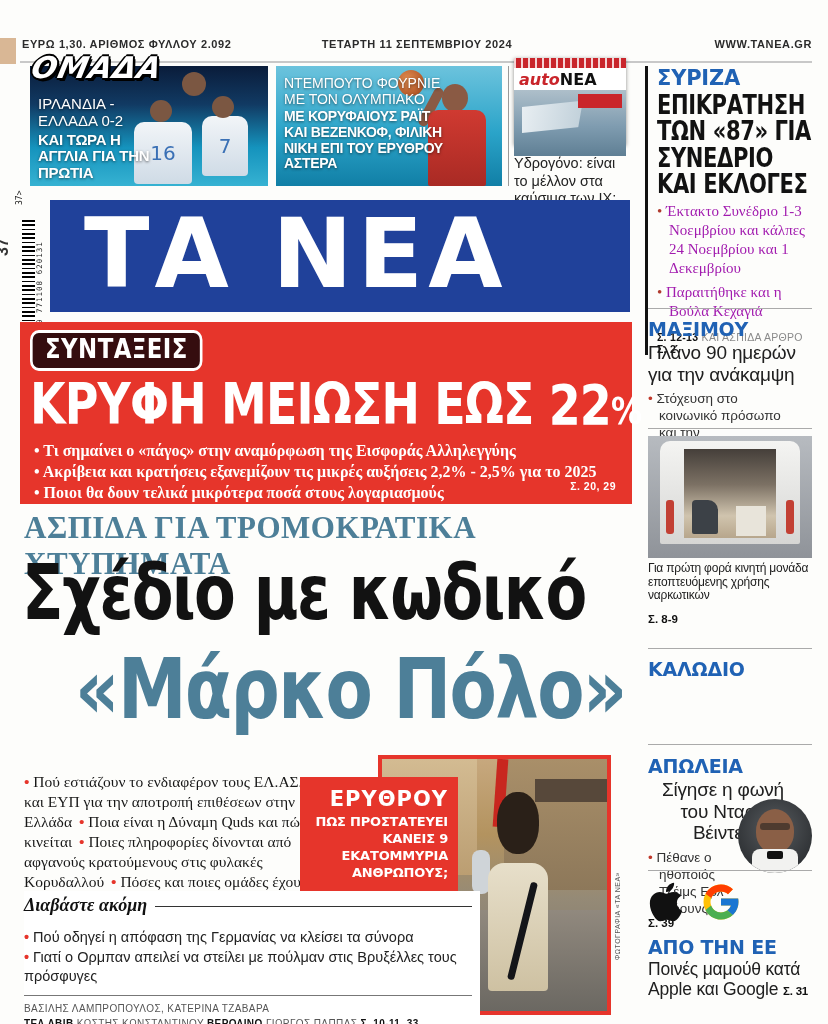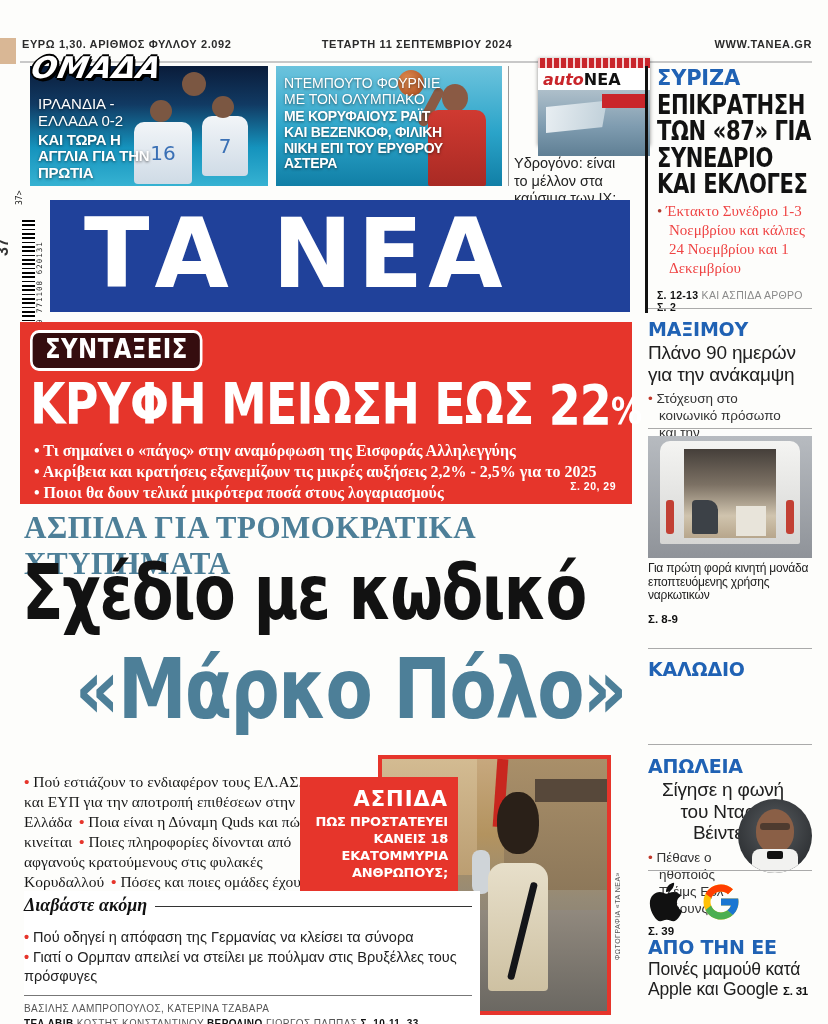--- a/index.html
+++ b/index.html
@@ -24,21 +24,21 @@
   .jersey .num{position:absolute;left:50%;top:50%;transform:translate(-50%,-50%);color:#3a70b5;font-weight:400;font-size:20px;font-family:"DejaVu Sans",sans-serif;}
   .head{position:absolute;background:#7b5742;border-radius:50%;}
   .bb-jersey{position:absolute;right:16px;top:44px;width:58px;height:76px;background:linear-gradient(180deg,#d03a31,#a92a24);border-radius:10px 10px 2px 2px;}
   .bb-head{position:absolute;right:34px;top:18px;width:26px;height:28px;background:#8a5a44;border-radius:50%;}
   .bb-ball{position:absolute;right:78px;top:4px;width:26px;height:26px;border-radius:50%;background:radial-gradient(circle at 35% 35%,#e08a4e,#b45a2a 70%,#7e3c1d);}
   .bb-arm{position:absolute;right:66px;top:20px;width:10px;height:42px;background:#8a5a44;border-radius:5px;transform:rotate(28deg);}
   .v-divider{position:absolute;left:508px;top:66px;width:1px;height:120px;background:#9a9a9a;}
 
   
   .autonea{position:absolute;left:514px;top:58px;width:118px;}
-  .cover{position:relative;width:112px;height:87px;background:#6d28d9;box-shadow:0 1px 4px rgba(0,0,0,.45);margin-left:24px;}
+  .cover{position:relative;width:112px;height:87px;background:#6d28d9;box-shadow:0 1px 4px rgba(0,0,0,.45);}
   .cover-topstrip{height:10px;background:#c9252b;background-image:repeating-linear-gradient(90deg,rgba(255,255,255,.8) 0 2px,transparent 2px 7px);}
   .cover-masthead{height:22px;display:flex;align-items:center;padding-left:5px;background:#fff;}
   .c-auto{color:#c9252b;font-style:italic;font-weight:800;font-size:16px;font-family:"DejaVu Sans",sans-serif;}
   .c-nea{color:#111;font-weight:800;font-size:16px;font-family:"DejaVu Sans",sans-serif;}
   .cover-photo{position:relative;height:66px;background:linear-gradient(180deg,#aebfca 0%,#7f9cb0 55%,#5f7f94 100%);}
   .cover-photo::before{content:"";position:absolute;left:8px;top:12px;width:96px;height:26px;background:linear-gradient(100deg,#e8eef2 0%,#c3d2db 60%,transparent 61%);transform:skewY(-6deg);}
   .cover-redbox{position:absolute;right:4px;top:4px;width:44px;height:14px;background:#c9252b;}
   .autonea-teaser{margin-top:10px;font-size:14.5px;line-height:1.22;color:#222;}
   .autonea-page{margin-top:6px;font-size:11px;font-weight:800;color:#111;}
 
@@ -100,21 +100,21 @@
   .credits{margin-top:5px;font-size:10px;color:#555;letter-spacing:.4px;line-height:1.5;}
   .credits b{color:#111;}
 
   
   .sb{position:absolute;left:648px;width:164px;}
   .sb-label{color:#2062b4;font-weight:800;font-size:19px;font-family:"DejaVu Sans",sans-serif;letter-spacing:-.2px;}
   .sb-rule{position:absolute;left:648px;width:164px;height:1px;background:#aaa;}
   .syriza{top:66px;left:645px;border-left:3px solid #111;padding-left:9px;width:158px;}
   .syriza .sb-label{font-size:21px;}
   .syr-headline{margin-top:2px;color:#121212;font-family:"DejaVu Sans",sans-serif;font-weight:800;font-size:27px;line-height:.98;letter-spacing:-.5px;width:200px;transform:scaleX(.78);transform-origin:left top;}
-  .sb-serif{font-family:"Liberation Serif",serif;font-size:15px;color:#ef4444;line-height:1.28;}
+  .sb-serif{font-family:"Liberation Serif",serif;font-size:15px;color:#a21caf;line-height:1.28;}
   .sb-bullet{padding-left:12px;text-indent:-12px;margin-top:4px;}
   .sb-bullet::before{content:"• ";color:#b03a2e;}
   .syr-page{margin-top:10px;font-size:10.5px;color:#8a8a8a;letter-spacing:.3px;}
   .syr-page b{color:#111;}
   .sb-headline{margin-top:2px;font-size:19px;color:#202020;line-height:1.14;letter-spacing:-.2px;}
   .sb-smallbullet{margin-top:6px;font-size:13.5px;color:#333;line-height:1.25;padding-left:11px;text-indent:-11px;}
   .sb-smallbullet::before{content:"• ";color:#c0392b;}
   .sb-page{font-weight:800;font-size:11.5px;color:#111;}
   .maximou{top:318px;}
   .maximou .pageref{position:absolute;right:0;bottom:0;}
@@ -133,21 +133,21 @@
   .kalodio .sb-headline{font-size:17.5px;}
   .apoleia{top:755px;}
   .apoleia .sb-headline{width:150px;text-align:center;}
   .apoleia .sb-smallbullet{width:88px;}
   .jones{position:absolute;right:0;top:44px;width:74px;height:74px;border-radius:50%;overflow:hidden;background:radial-gradient(circle at 50% 40%,#585c60,#2e3134 75%);}
   .jones div{position:absolute;}
   .jones-face{left:18px;top:10px;width:38px;height:44px;background:#8a5f46;border-radius:50% 50% 46% 46%;}
   .jones-glasses{left:22px;top:24px;width:30px;height:7px;background:rgba(30,30,30,.55);border-radius:3px;}
   .jones-shirt{left:14px;top:50px;width:46px;height:26px;background:#f2f2f0;border-radius:8px 8px 0 0;}
   .jones-bow{left:29px;top:52px;width:16px;height:8px;background:#111;border-radius:2px;}
-  .apoleia .sb-page{display:block;margin-top:8px;}
+  .apoleia .sb-page{display:block;margin-top:0;}
   .logos{position:absolute;left:648px;top:880px;display:flex;align-items:center;gap:16px;}
   .ee{top:936px;}
   .ee .sb-headline{font-size:17.5px;}
 </style>
 </head>
 <body>
 
 <div>
 
   <div class="tan-strip"></div>
@@ -229,22 +229,22 @@
 
   <p class="lead">
     <span class="lead-item">Πού εστιάζουν το ενδιαφέρον τους ΕΛ.ΑΣ. και ΕΥΠ για την αποτροπή επιθέσεων στην Ελλάδα</span>
     <span class="lead-item">Ποια είναι η Δύναμη Quds και πώς κινείται</span>
     <span class="lead-item">Ποιες πληροφορίες δίνονται από αφγανούς κρατούμενους στις φυλακές Κορυδαλλού</span>
     <span class="lead-item">Πόσες και ποιες ομάδες έχουν εξαρθρώσει οι Αρχές</span>
     <span class="lead-item">Τι είχε συμβεί με την επιχείρηση «Υάκινθος»</span>
   </p>
 
   <div class="israel-box">
-    <div class="israel-label">ΑΣΠΙΔΑ</div>
-    <div class="israel-text">ΠΩΣ ΠΡΟΣΤΑΤΕΥΕΙ ΚΑΝΕΙΣ 18 ΕΚΑΤΟΜΜΥΡΙΑ ΑΝΘΡΩΠΟΥΣ;</div>
+    <div class="israel-label">ΕΡΥΘΡΟΥ</div>
+    <div class="israel-text">ΠΩΣ ΠΡΟΣΤΑΤΕΥΕΙ ΚΑΝΕΙΣ 9 ΕΚΑΤΟΜΜΥΡΙΑ ΑΝΘΡΩΠΟΥΣ;</div>
   </div>
   <div class="photo">
     <div class="ph-bldg1"></div>
     <div class="ph-bldg2"></div>
     <div class="ph-awning"></div>
     <div class="ph-banner"></div>
     <div class="ph-road"></div>
     <div class="ph-ped1"></div>
     <div class="ph-ped2"></div>
     <div class="ph-stroller"></div>
@@ -269,20 +269,21 @@
     <div class="credits">
       <div>ΒΑΣΙΛΗΣ ΛΑΜΠΡΟΠΟΥΛΟΣ, ΚΑΤΕΡΙΝΑ ΤΖΑΒΑΡΑ</div>
       <div><b>ΤΕΛ ΑΒΙΒ</b> <span>ΚΩΣΤΗΣ ΚΩΝΣΤΑΝΤΙΝΟΥ</span> <b>ΒΕΡΟΛΙΝΟ</b> <span>ΓΙΩΡΓΟΣ ΠΑΠΠΑΣ</span> <b>Σ. 10-11, 33</b></div>
     </div>
   </div>
 
   <div class="sb syriza">
     <div class="sb-label">ΣΥΡΙΖΑ</div>
     <div class="syr-headline">ΕΠΙΚΡΑΤΗΣΗ ΤΩΝ «87» ΓΙΑ ΣΥΝΕΔΡΙΟ ΚΑΙ ΕΚΛΟΓΕΣ</div>
     <div class="sb-serif sb-bullet">Έκτακτο Συνέδριο 1-3 Νοεμβρίου και κάλπες 24 Νοεμβρίου και 1 Δεκεμβρίου</div>
+    <div class="sb-serif sb-bullet">Παραιτήθηκε και η Βούλα Κεχαγιά</div>
     <div class="syr-page"><b>Σ. 12-13</b> <span>ΚΑΙ ΑΣΠΙΔΑ ΑΡΘΡΟ</span> <b>Σ. 2</b></div>
   </div>
   <div class="sb-rule" style="top:308px;"></div>
 
   <div class="sb maximou" style="position:absolute;">
     <div class="sb-label">ΜΑΞΙΜΟΥ</div>
     <div class="sb-headline">Πλάνο 90 ημερών για την ανάκαμψη</div>
     <div style="position:relative;">
       <div class="sb-smallbullet" style="width:124px;">Στόχευση στο κοινωνικό πρόσωπο και την καθημερινότητα</div>
       <span class="sb-page pageref">Σ. 15</span>

